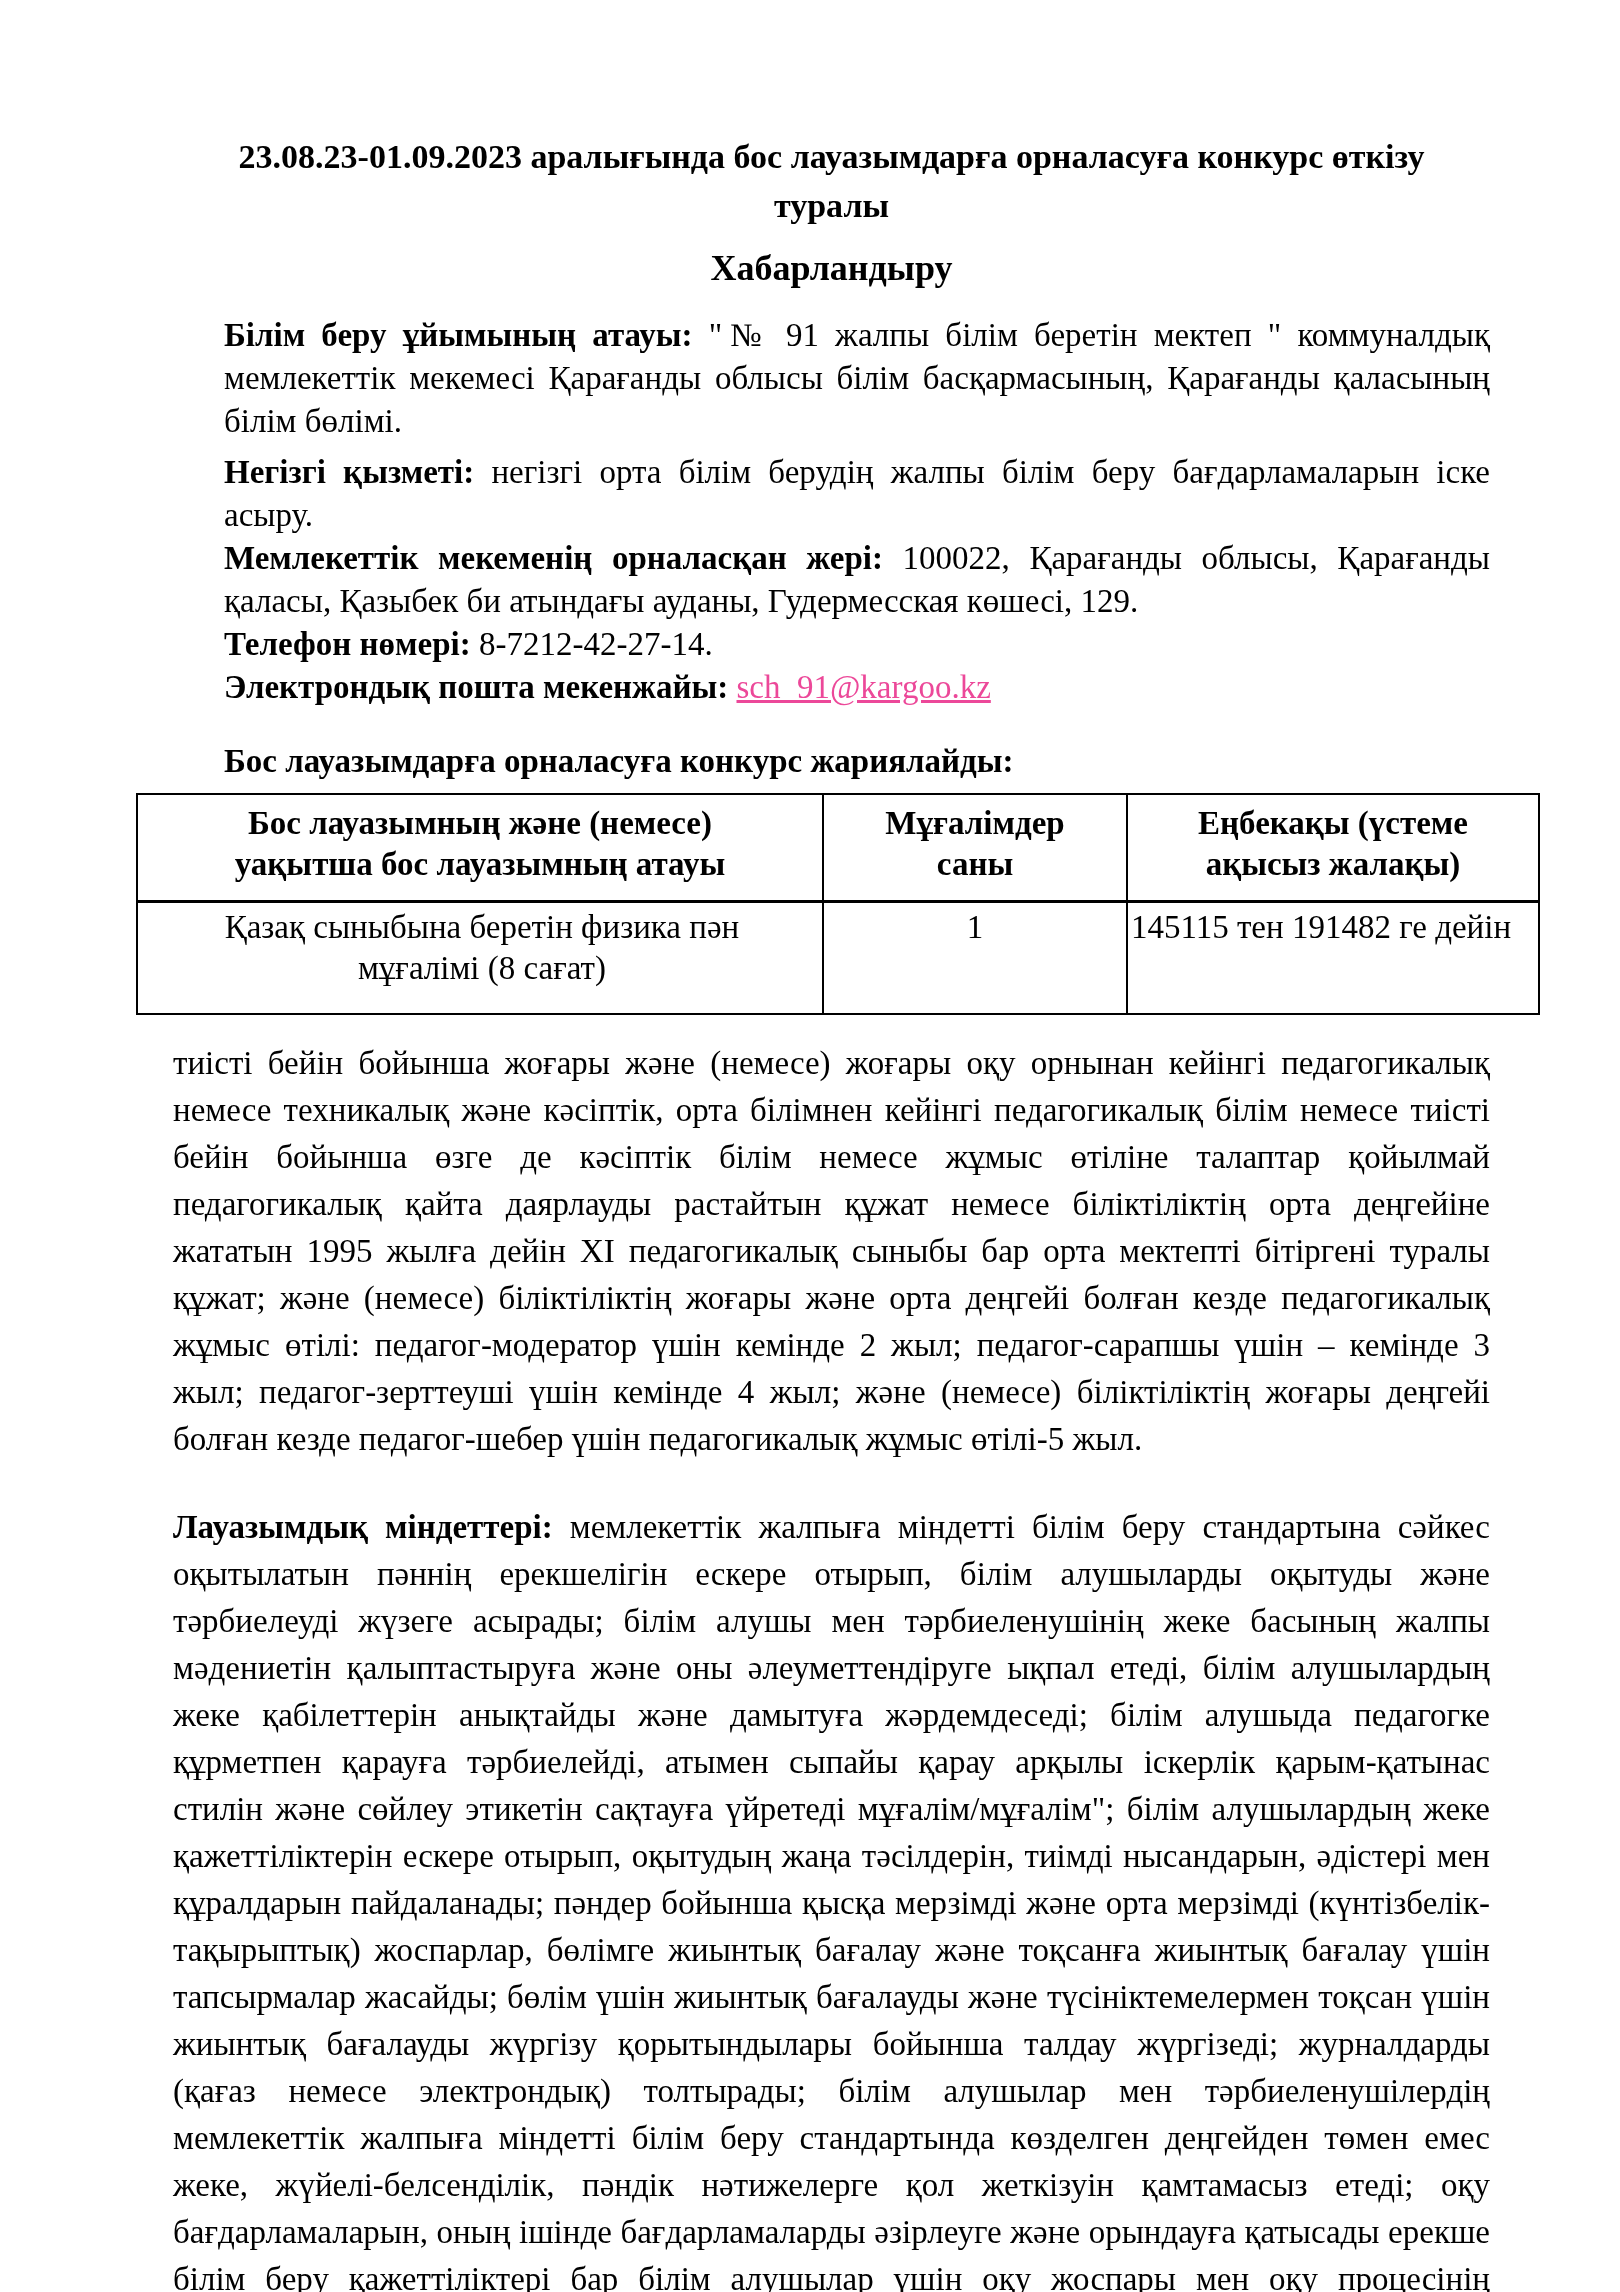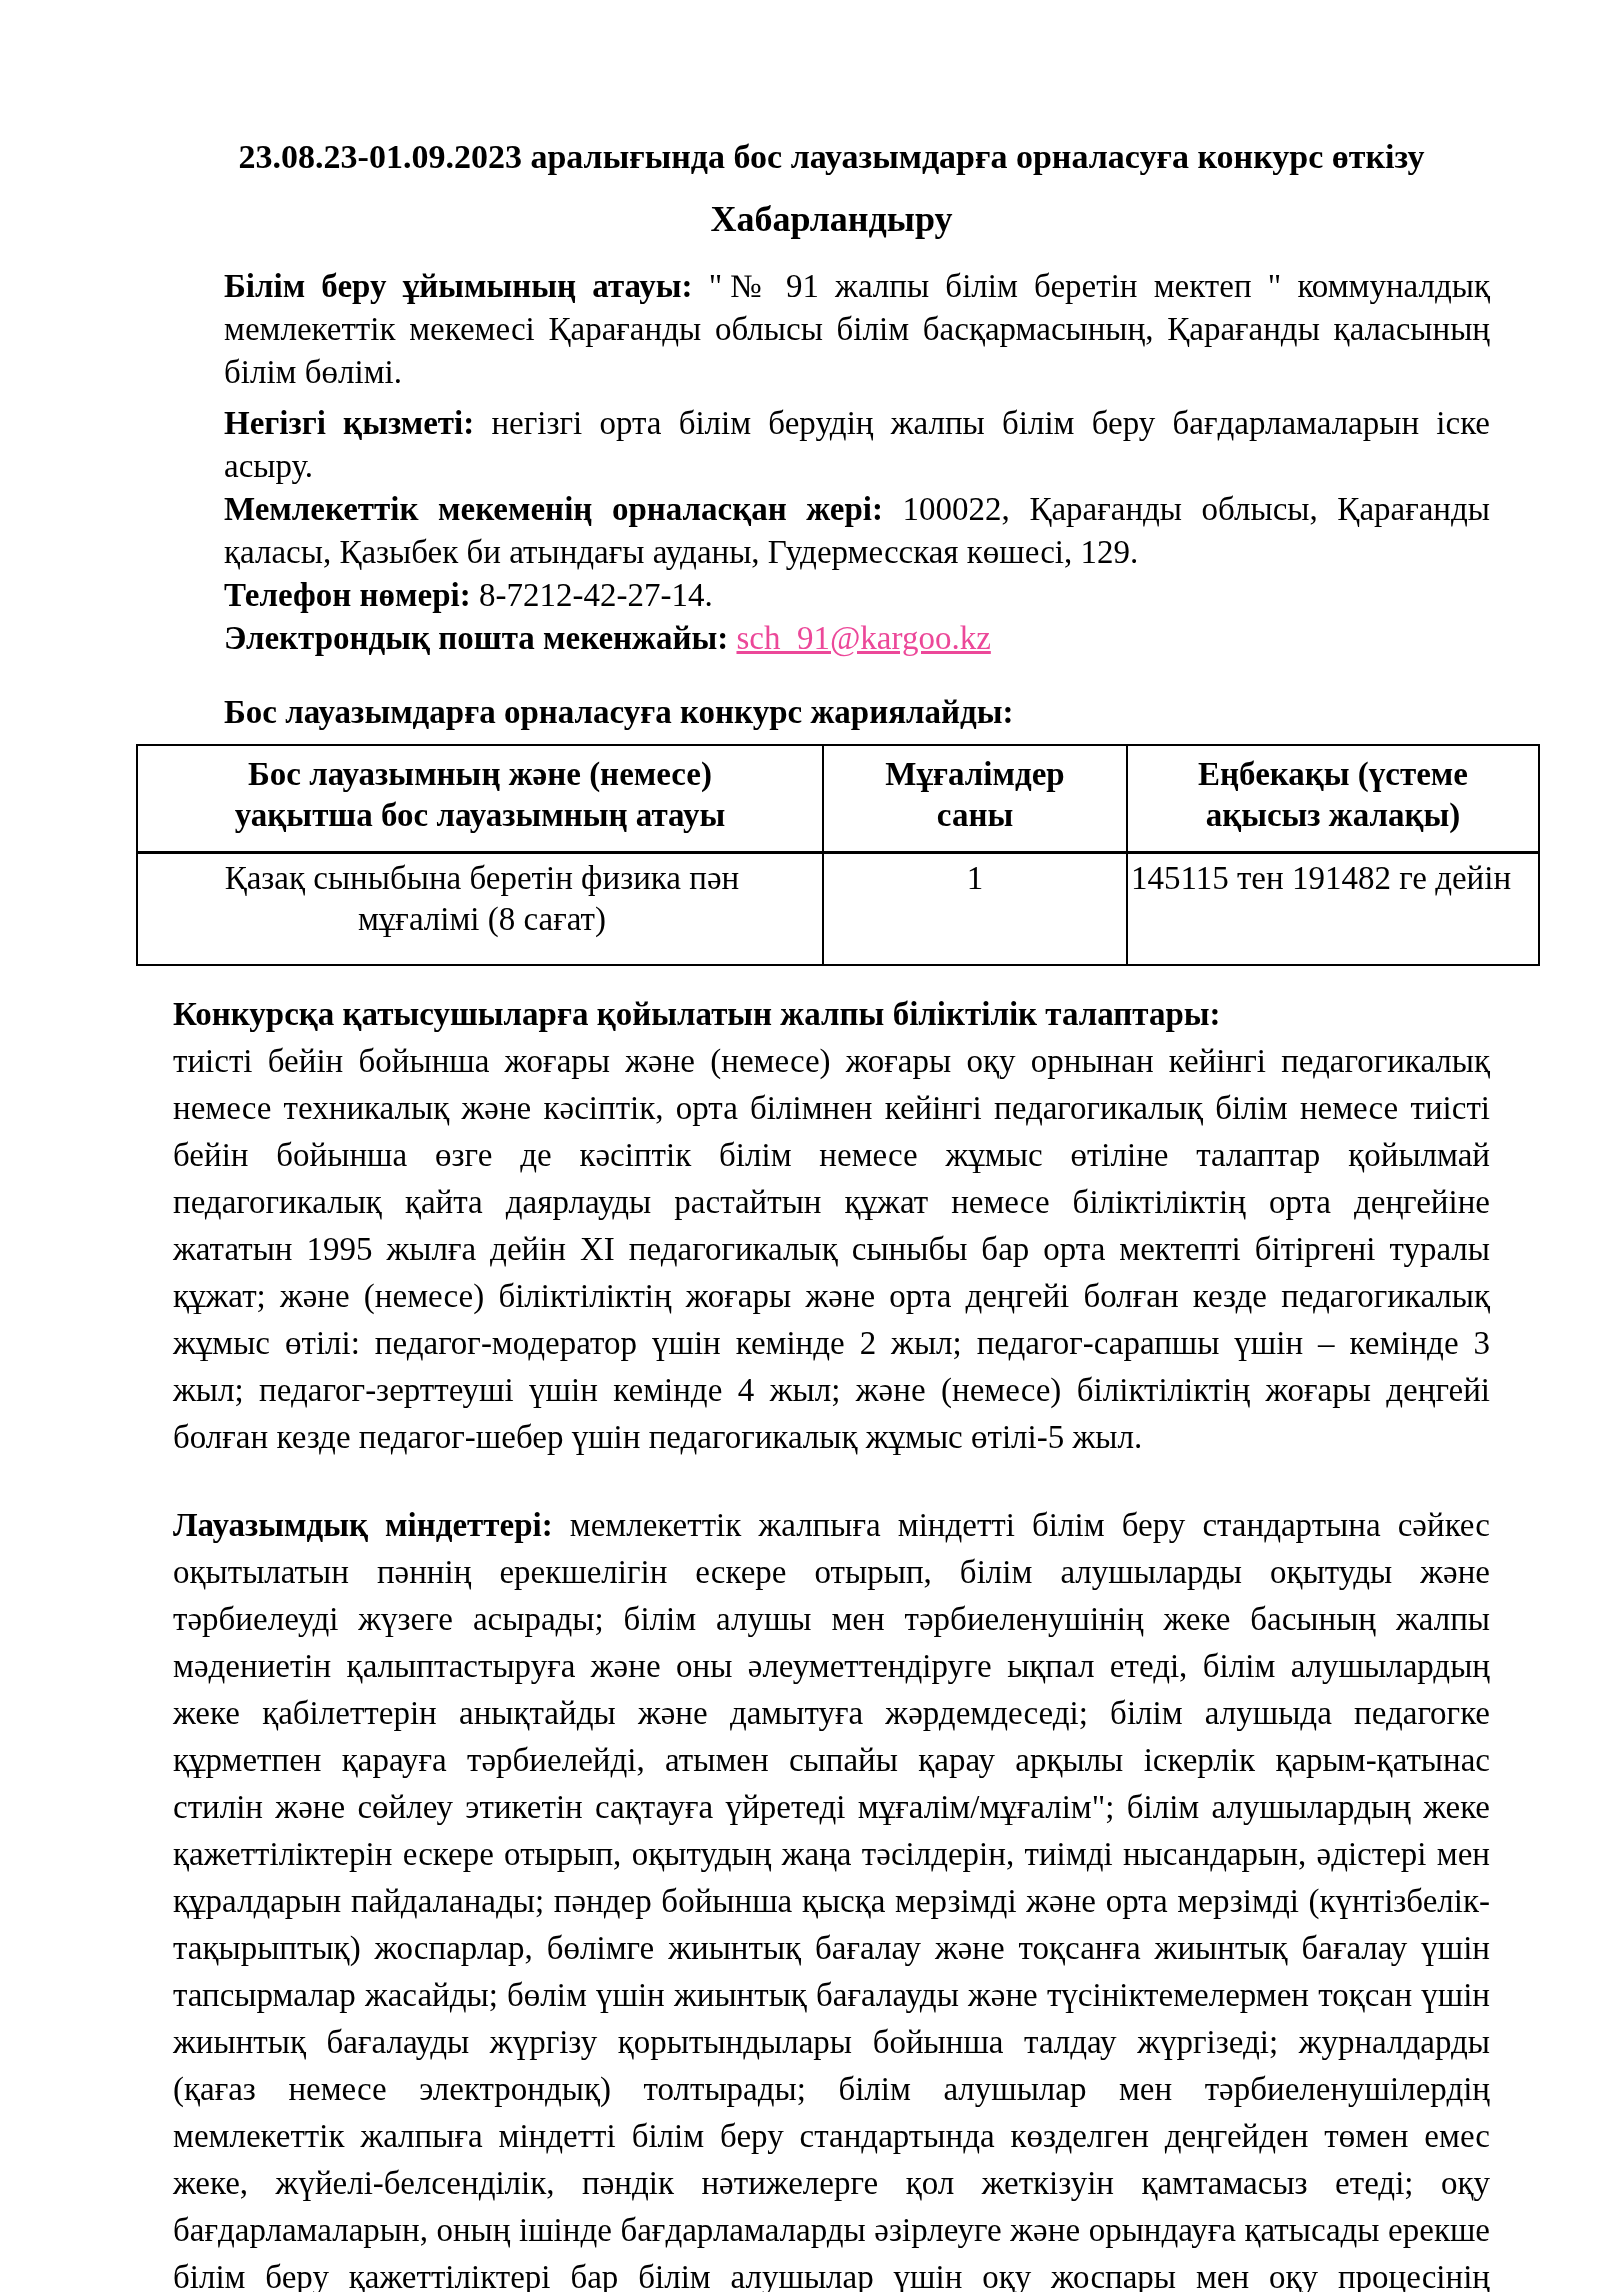--- a/index.html
+++ b/index.html
@@ -37,20 +37,21 @@
   .block-b{margin-top:41px;}
   .bold{font-weight:bold;}
 </style>
 </head>
 <body>
 
 <div class="page">
 
   <div class="title">
     <div>23.08.23-01.09.2023 аралығында бос лауазымдарға орналасуға конкурс өткізу</div>
+    <div>туралы</div>
   </div>
 
   <div class="subtitle">Хабарландыру</div>
 
   <div class="info">
     <p class="org-par"><b>Білім беру ұйымының атауы:</b> <span>"№ 91 жалпы білім беретін мектеп " коммуналдық мемлекеттік мекемесі Қарағанды облысы білім басқармасының, Қарағанды қаласының білім бөлімі.</span></p>
     <p><b>Негізгі қызметі:</b> <span>негізгі орта білім берудің жалпы білім беру бағдарламаларын іске асыру.</span></p>
     <p><b>Мемлекеттік мекеменің орналасқан жері:</b> <span>100022, Қарағанды облысы, Қарағанды қаласы, Қазыбек би атындағы ауданы, Гудермесская көшесі, 129.</span></p>
     <p><b>Телефон нөмері:</b> <span>8-7212-42-27-14.</span></p>
     <p><b>Электрондық пошта мекенжайы:</b> <a class="email" href="#">sch_91@kargoo.kz</a></p>
@@ -74,21 +75,20 @@
     <tbody>
       <tr>
         <td class="c1">Қазақ сыныбына беретін физика пән мұғалімі (8 сағат)</td>
         <td class="c2">1</td>
         <td class="c3">145115 тен 191482 ге дейін</td>
       </tr>
     </tbody>
   </table>
 
   <div class="block block-a">
-    <p class="bold">Конкурсқа қатысушыларға қойылатын жалпы біліктілік талаптары:</p>
     <p>тиісті бейін бойынша жоғары және (немесе) жоғары оқу орнынан кейінгі педагогикалық немесе техникалық және кәсіптік, орта білімнен кейінгі педагогикалық білім немесе тиісті бейін бойынша өзге де кәсіптік білім немесе жұмыс өтіліне талаптар қойылмай педагогикалық қайта даярлауды растайтын құжат немесе біліктіліктің орта деңгейіне жататын 1995 жылға дейін XI педагогикалық сыныбы бар орта мектепті бітіргені туралы құжат; және (немесе) біліктіліктің жоғары және орта деңгейі болған кезде педагогикалық жұмыс өтілі: педагог-модератор үшін кемінде 2 жыл; педагог-сарапшы үшін – кемінде 3 жыл; педагог-зерттеуші үшін кемінде 4 жыл; және (немесе) біліктіліктің жоғары деңгейі болған кезде педагог-шебер үшін педагогикалық жұмыс өтілі-5 жыл.</p>
   </div>
 
   <div class="block block-b">
     <p><b>Лауазымдық міндеттері:</b> <span>мемлекеттік жалпыға міндетті білім беру стандартына сәйкес оқытылатын пәннің ерекшелігін ескере отырып, білім алушыларды оқытуды және тәрбиелеуді жүзеге асырады; білім алушы мен тәрбиеленушінің жеке басының жалпы мәдениетін қалыптастыруға және оны әлеуметтендіруге ықпал етеді, білім алушылардың жеке қабілеттерін анықтайды және дамытуға жәрдемдеседі; білім алушыда педагогке құрметпен қарауға тәрбиелейді, атымен сыпайы қарау арқылы іскерлік қарым-қатынас стилін және сөйлеу этикетін сақтауға үйретеді мұғалім/мұғалім"; білім алушылардың жеке қажеттіліктерін ескере отырып, оқытудың жаңа тәсілдерін, тиімді нысандарын, әдістері мен құралдарын пайдаланады; пәндер бойынша қысқа мерзімді және орта мерзімді (күнтізбелік-тақырыптық) жоспарлар, бөлімге жиынтық бағалау және тоқсанға жиынтық бағалау үшін тапсырмалар жасайды; бөлім үшін жиынтық бағалауды және түсініктемелермен тоқсан үшін жиынтық бағалауды жүргізу қорытындылары бойынша талдау жүргізеді; журналдарды (қағаз немесе электрондық) толтырады; білім алушылар мен тәрбиеленушілердің мемлекеттік жалпыға міндетті білім беру стандартында көзделген деңгейден төмен емес жеке, жүйелі-белсенділік, пәндік нәтижелерге қол жеткізуін қамтамасыз етеді; оқу бағдарламаларын, оның ішінде бағдарламаларды әзірлеуге және орындауға қатысады ерекше білім беру қажеттіліктері бар білім алушылар үшін оқу жоспары мен оқу процесінің кестесіне сәйкес олардың толық көлемде іске асырылуын қамтамасыз етеді; білім алушылардың, тәрбиеленушілердің жеке қабілеттерін, мүдделері мен бейімділігін</span></p>
   </div>
 
 </div>
 
 

